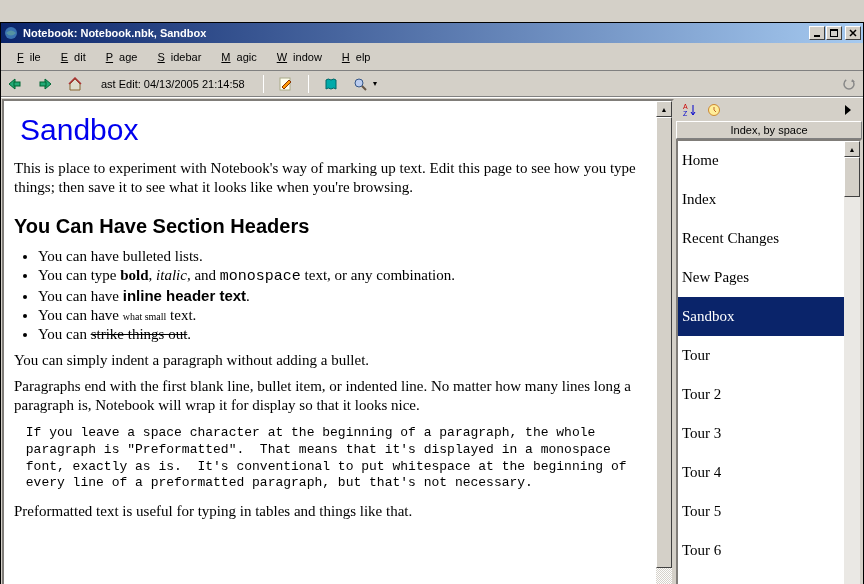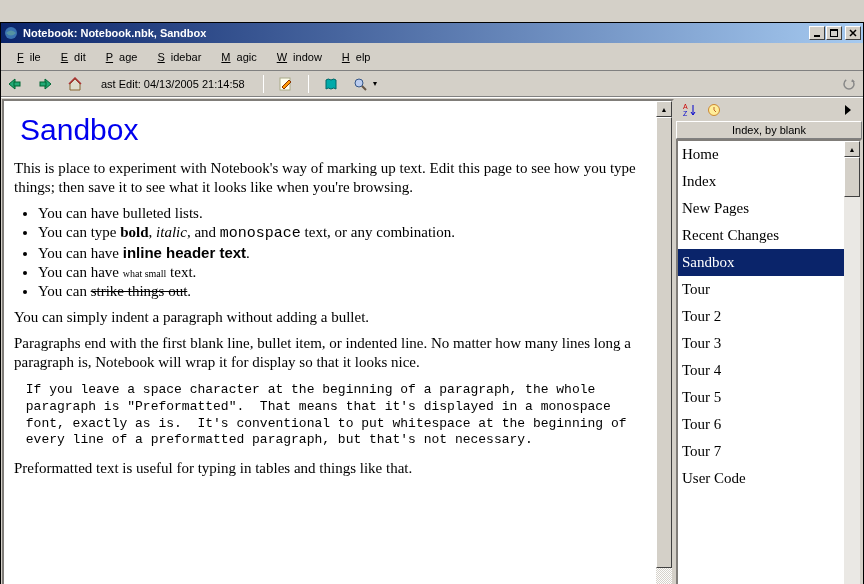--- a/index.html
+++ b/index.html
@@ -207,21 +207,21 @@
     background: #fff;
     min-height: 0;
   }
   .index-list {
     flex: 1;
     font-family: "Times New Roman", serif;
     font-size: 15px;
     overflow: hidden;
   }
   .index-list div {
-    padding: 4px 4px;
+    padding: 10px 4px;
     line-height: 19px;
     cursor: pointer;
   }
   .index-list div.selected {
     background: #0a246a;
     color: #fff;
   }
   svg { display: block; }
 </style>
 </head>
@@ -316,20 +316,21 @@
         </span>
     </div>
 
   </div>
 
   <div class="mainarea">
     <div class="content-wrap">
       <div class="content">
         <h1>Sandbox</h1>
         <p>This is place to experiment with Notebook's way of marking up text. Edit this page to see how you type things; then save it to see what it looks like when you're browsing.</p>
+        <h2>You Can Have Section Headers</h2>
         <ul>
           <li>You can have bulleted lists.</li>
           <li><span>You can type </span><b>bold</b><span>, </span><i>italic</i><span>, and </span><span class="mono">monospace</span><span> text, or any combination.</span></li>
           <li><span>You can have </span><span class="inlinehead">inline header text</span><span>.</span></li>
           <li><span>You can have </span><span class="vsmall">what small</span><span> text.</span></li>
           <li><span>You can </span><span class="strike">strike things out</span><span>.</span></li>
         </ul>
         <p class="indent">You can simply indent a paragraph without adding a bullet.</p>
         <p>Paragraphs end with the first blank line, bullet item, or indented line. No matter how many lines long a paragraph is, Notebook will wrap it for display so that it looks nice.</p>
         <pre> If you leave a space character at the beginning of a paragraph, the whole
@@ -361,27 +362,27 @@
               <path d="M7 4 L7 7 L9 9" stroke="#b63" fill="none"></path>
             </svg>
           </span>
         <span style="flex:1"></span>
         <span class="tbtn">
             <svg width="8" height="12">
               <path d="M1 1 L7 6 L1 11 Z" fill="#000"></path>
             </svg>
           </span>
       </div>
-      <div class="sidebar-header">Index, by blank</div>
+      <div class="sidebar-header">Index, by space</div>
       <div class="index-wrap">
         <div class="index-list" id="index-list">
             <div>Home</div>
             <div>Index</div>
+            <div>Recent Changes</div>
             <div>New Pages</div>
-            <div>Recent Changes</div>
             <div class="selected">Sandbox</div>
             <div>Tour</div>
             <div>Tour 2</div>
             <div>Tour 3</div>
             <div>Tour 4</div>
             <div>Tour 5</div>
             <div>Tour 6</div>
             <div>Tour 7</div>
             <div>User Code</div>
           </div>

